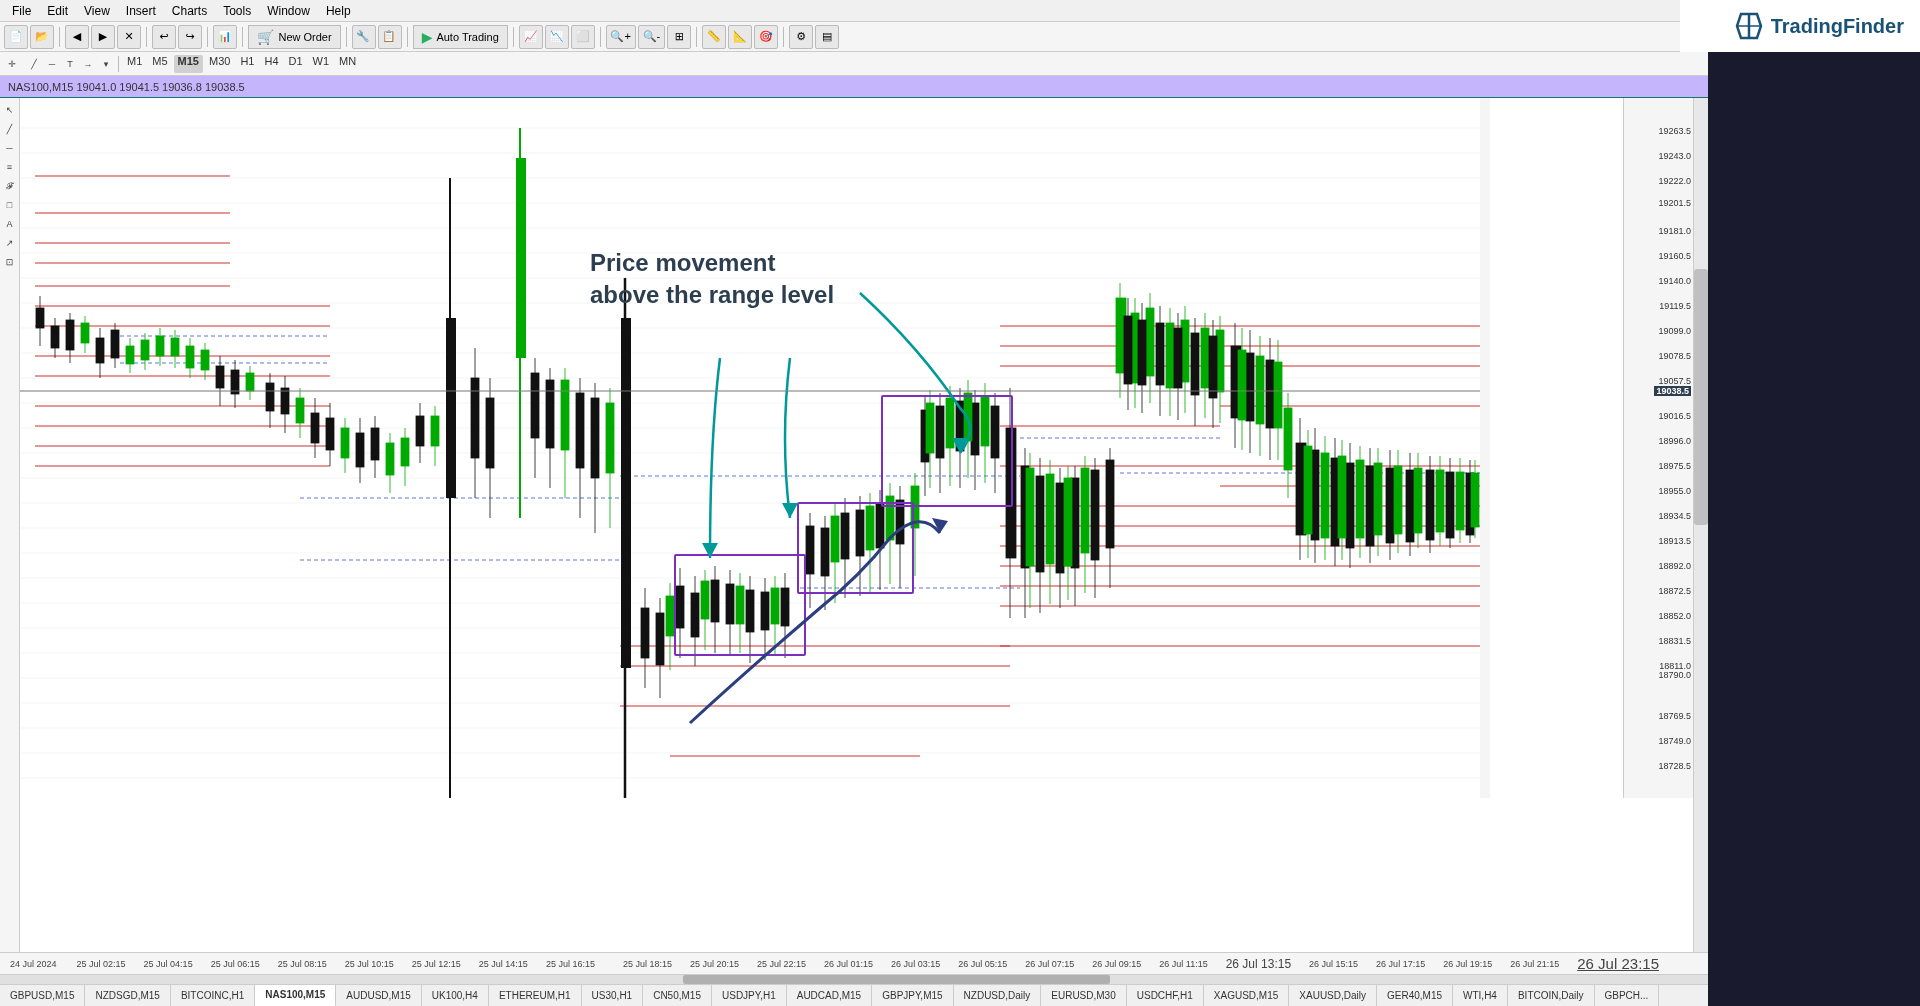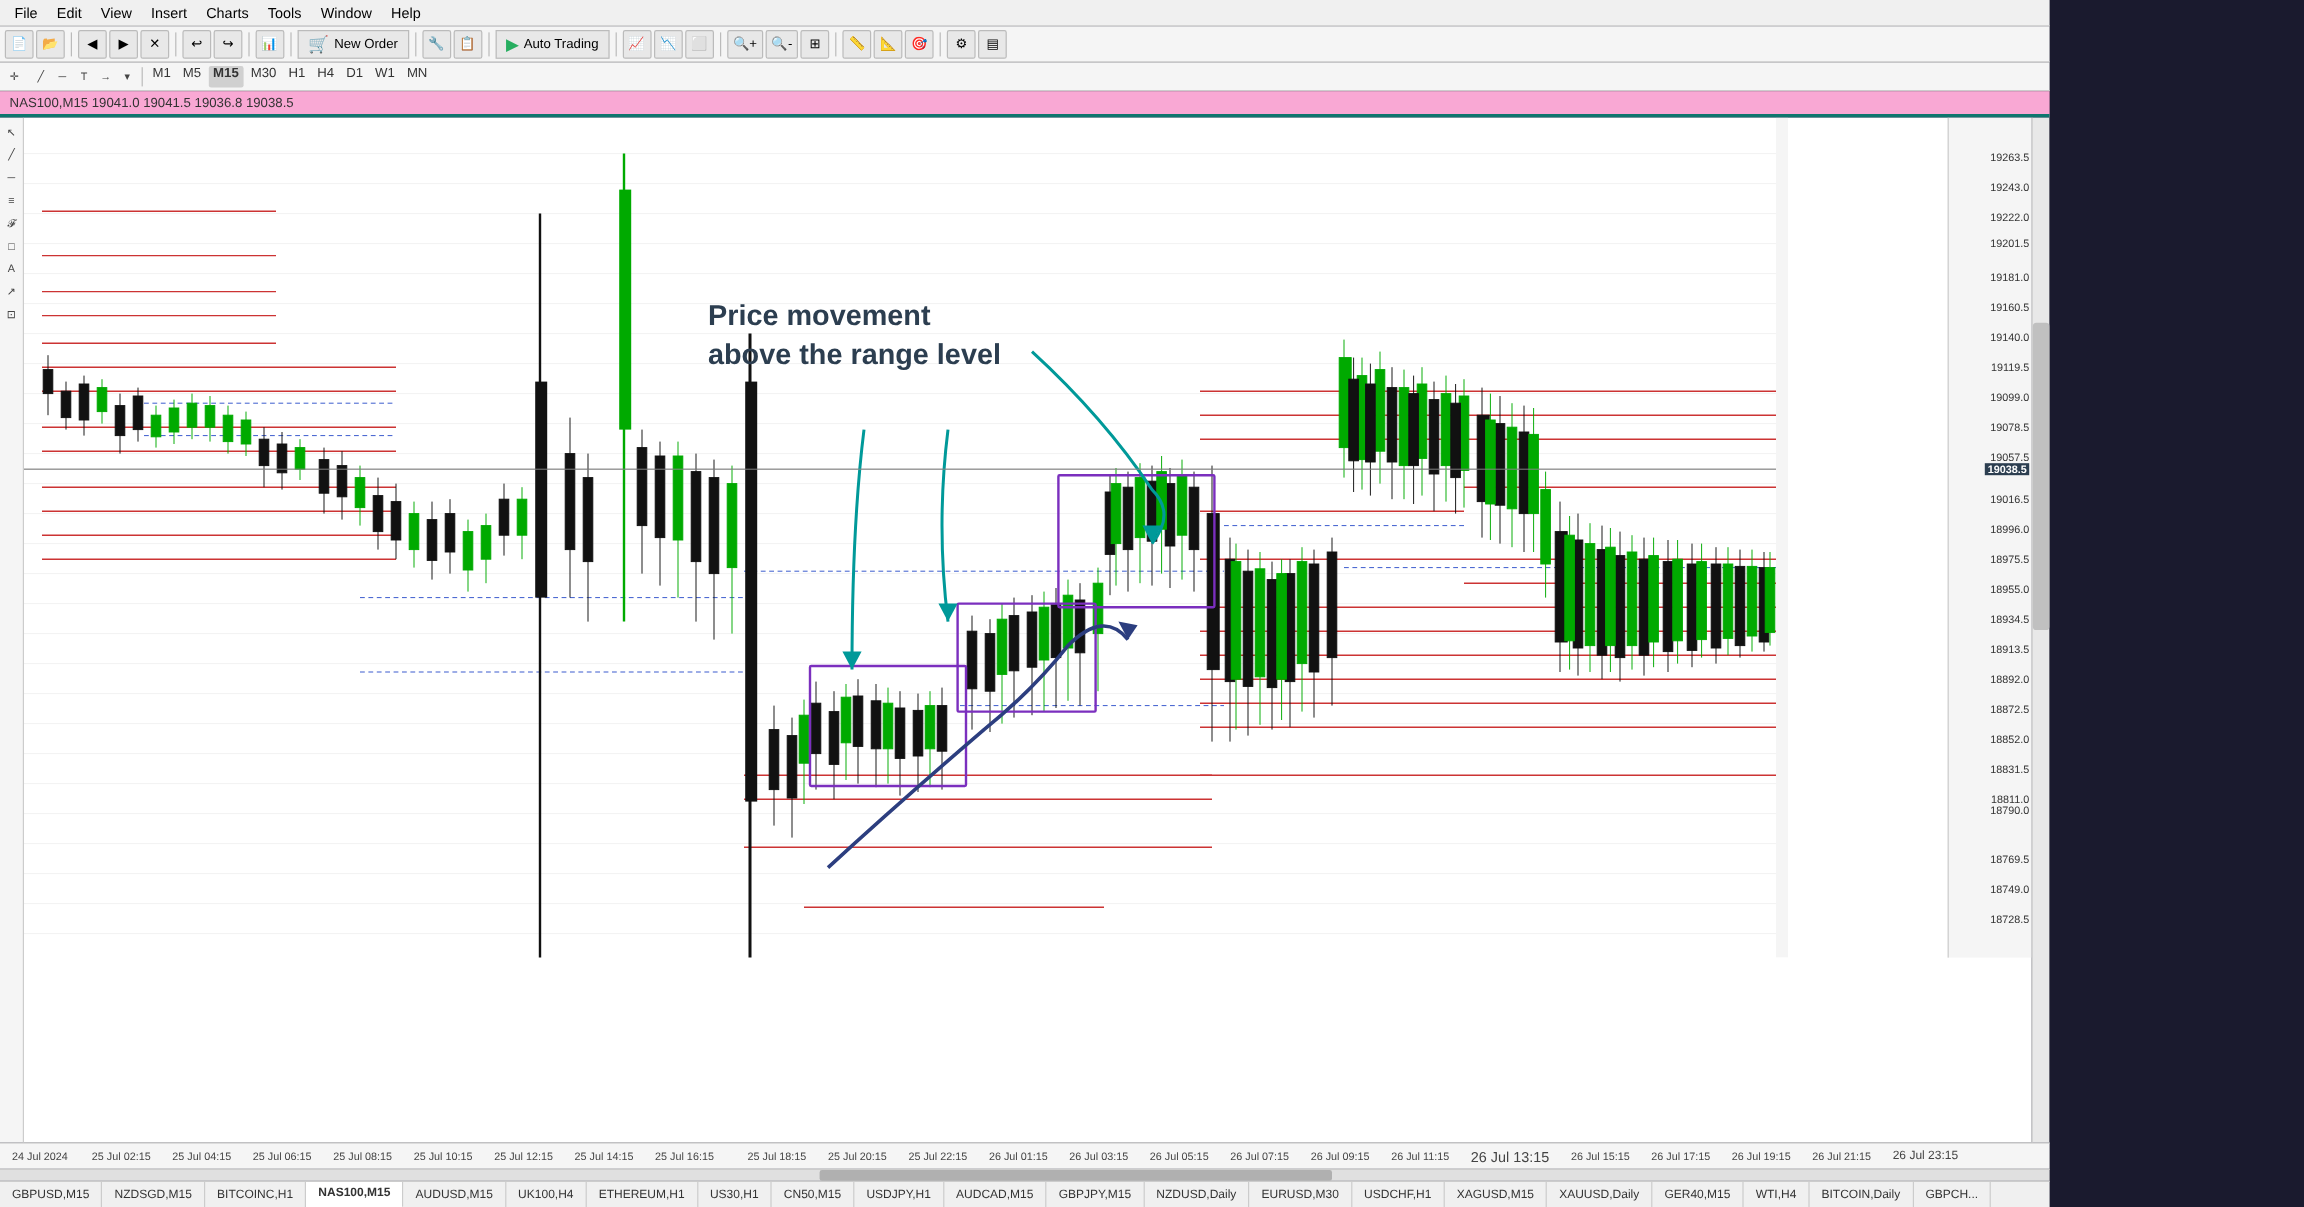--- a/index.html
+++ b/index.html
@@ -75,24 +75,24 @@
       font-size: 11px;
       cursor: pointer;
       padding: 0 4px;
       color: #333;
     }
     .tf-separator { width: 1px; height: 16px; background: #bbb; margin: 0 2px; }
 
     
     #symbol-bar {
       height: 22px;
-      background: #f9a8d4;
-      display: flex;
-      align-items: center;
-      border-bottom: 3px solid #0f766e;
+      background: #c4b5fd;
+      display: flex;
+      align-items: center;
+      border-bottom: 1px solid #0f766e;
       padding: 0 8px;
       font-size: 11px;
       color: #333;
     }
 
     
     #bottom-tabs {
       height: 22px;
       background: #f0f0f0;
       display: flex;
@@ -196,20 +196,28 @@
   <div id="menu-bar">
     <div class="menu-item">File</div>
     <div class="menu-item">Edit</div>
     <div class="menu-item">View</div>
     <div class="menu-item">Insert</div>
     <div class="menu-item">Charts</div>
     <div class="menu-item">Tools</div>
     <div class="menu-item">Window</div>
     <div class="menu-item">Help</div>
 
+    <div style="position:absolute; right:0; top:0; width:240px; height:52px; background:#fff; display:flex; align-items:center; justify-content:flex-end; padding-right:16px; z-index:100;">
+      <svg width="32" height="32" viewBox="0 0 32 32">
+        <polygon points="8,4 24,4 28,16 24,28 8,28 4,16" fill="none" stroke="#1a5276" stroke-width="2.5"></polygon>
+        <line x1="16" y1="4" x2="16" y2="28" stroke="#1a5276" stroke-width="2.5"></line>
+        <line x1="4" y1="16" x2="28" y2="16" stroke="#1a5276" stroke-width="1.5"></line>
+      </svg>
+      <span style="font-size:20px; font-weight:bold; color:#1a5276; margin-left:6px;">TradingFinder</span>
+    </div>
   </div>
 
   <div id="toolbar" style="position:relative;">
 
     <div class="toolbar-btn">📄</div>
     <div class="toolbar-btn">📂</div>
     <div class="toolbar-separator"></div>
     <div class="toolbar-btn">◀</div>
     <div class="toolbar-btn">▶</div>
     <div class="toolbar-btn">✕</div>
@@ -753,21 +761,21 @@
     <span style="font-size:9px; color:#444; margin-right:18px;">26 Jul 03:15</span>
     <span style="font-size:9px; color:#444; margin-right:18px;">26 Jul 05:15</span>
     <span style="font-size:9px; color:#444; margin-right:18px;">26 Jul 07:15</span>
     <span style="font-size:9px; color:#444; margin-right:18px;">26 Jul 09:15</span>
     <span style="font-size:9px; color:#444; margin-right:18px;">26 Jul 11:15</span>
     <span style="font-size:12px; color:#444; margin-right:18px;">26 Jul 13:15</span>
     <span style="font-size:9px; color:#444; margin-right:18px;">26 Jul 15:15</span>
     <span style="font-size:9px; color:#444; margin-right:18px;">26 Jul 17:15</span>
     <span style="font-size:9px; color:#444; margin-right:18px;">26 Jul 19:15</span>
     <span style="font-size:9px; color:#444; margin-right:18px;">26 Jul 21:15</span>
-    <span style="font-size:10px; color:#444;">26 Jul 23:15</span>
+    <span style="font-size:15px; color:#444;text-decoration:underline;">26 Jul 23:15</span>
   </div>
 
   <div class="scrollbar-h" style="position:relative;">
     <div style="position:absolute; left:40%; width:25%; height:100%; background:#b0b0b0; border-radius:2px;"></div>
   </div>
 
   <div id="bottom-tabs">
     <div class="bottom-tab">GBPUSD,M15</div>
     <div class="bottom-tab">NZDSGD,M15</div>
     <div class="bottom-tab">BITCOINC,H1</div>

